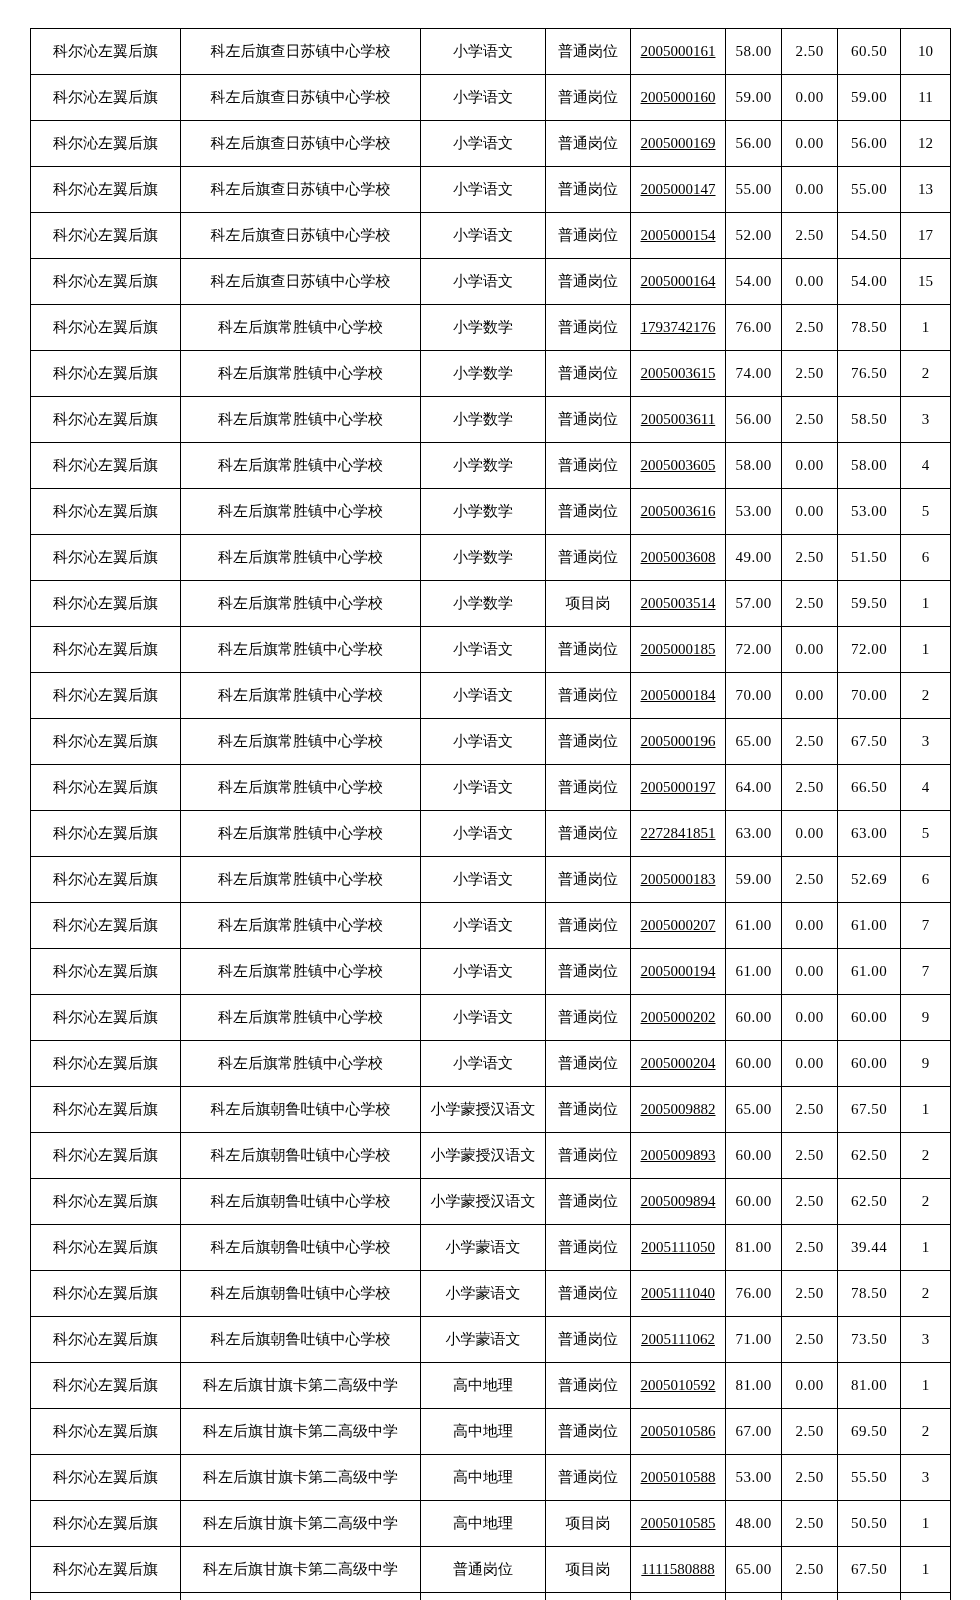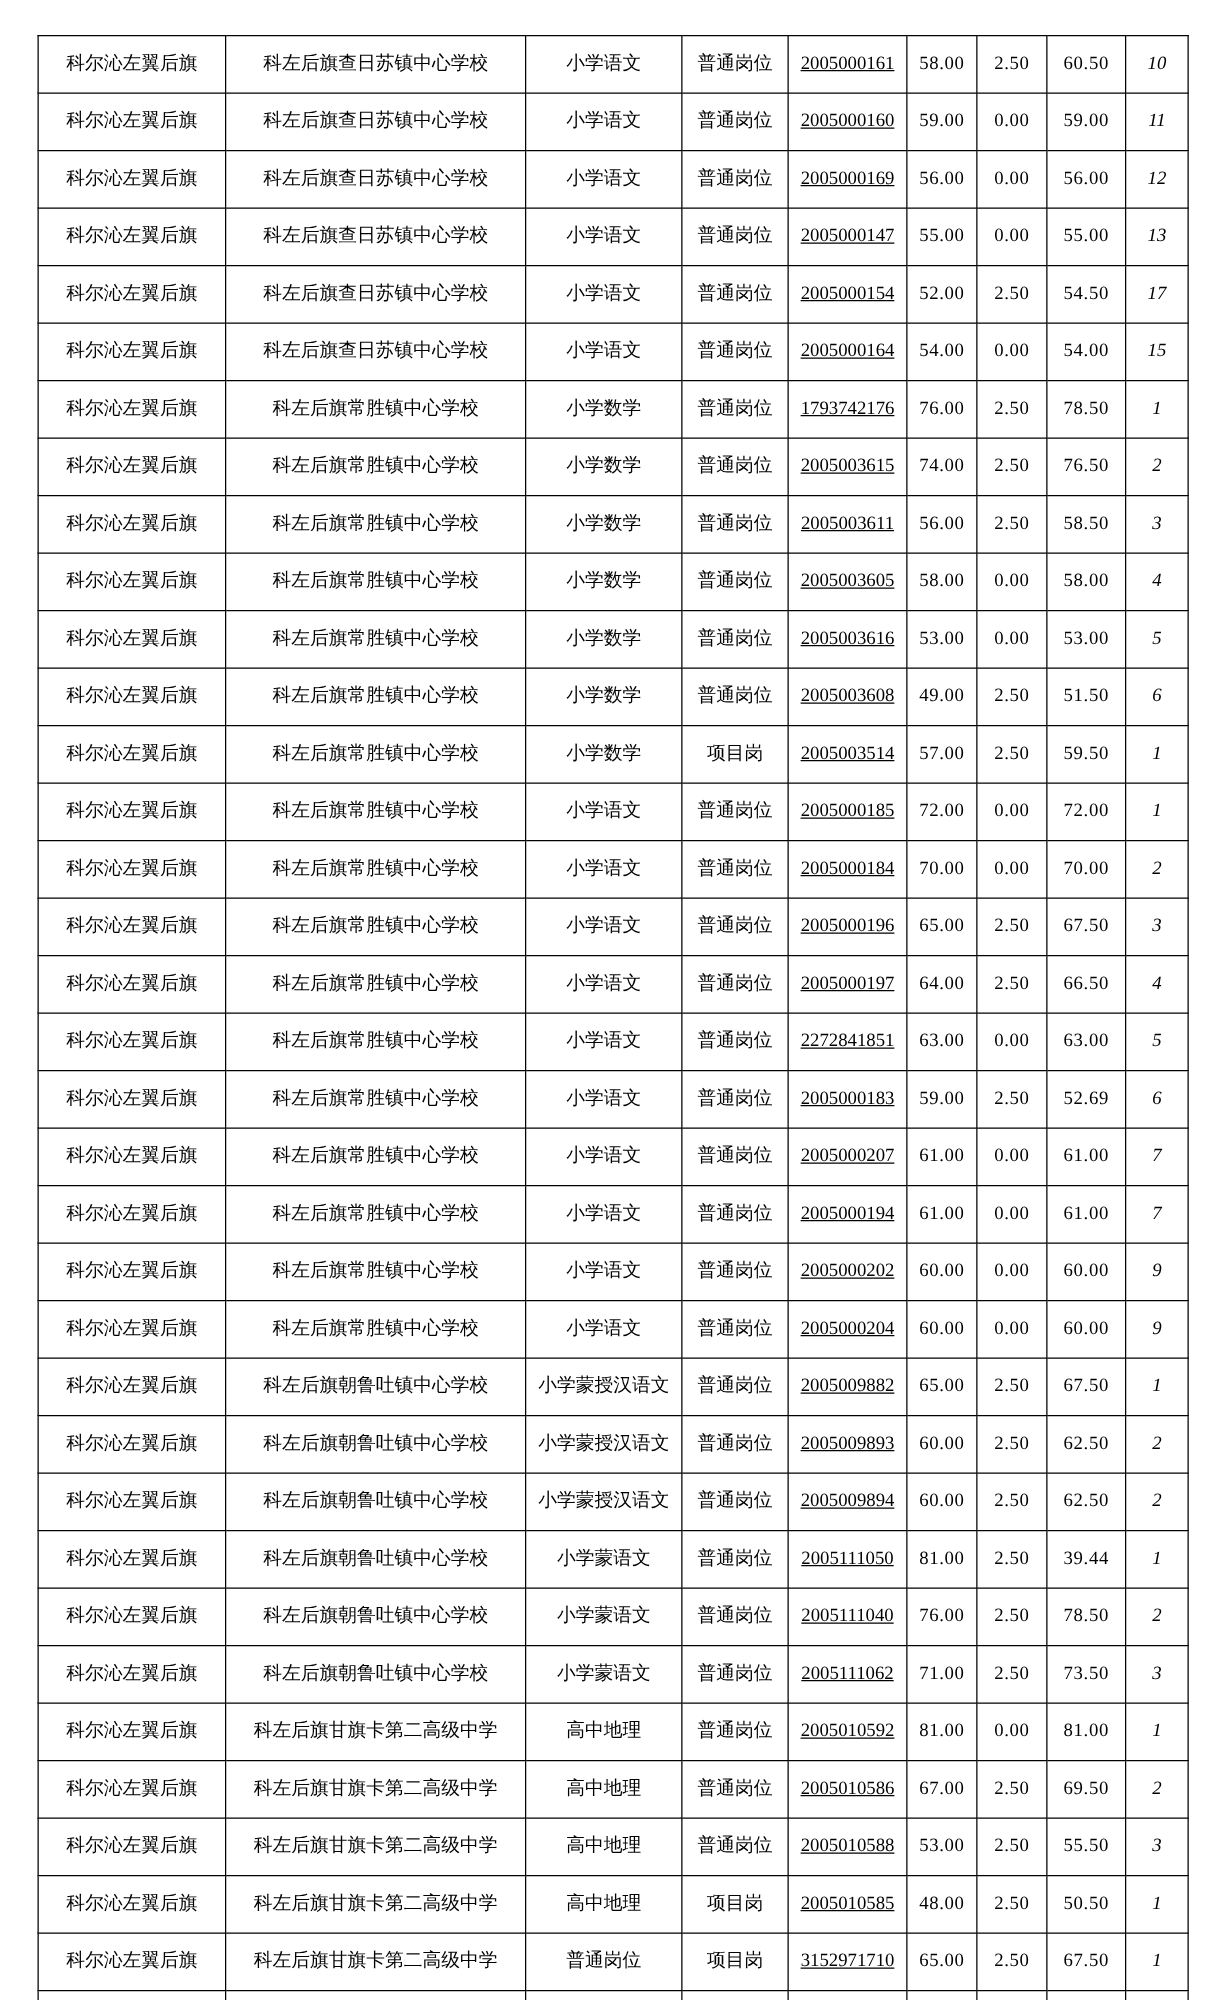--- a/index.html
+++ b/index.html
@@ -54,21 +54,20 @@
     text-decoration: underline;
   }
   td.subject-narrow {
     font-size: 14px;
   }
   td.posttype {
     font-size: 14px;
   }
   td.rank {
     font-size: 15px;
-    font-style: italic;
   }
 </style>
 </head>
 <body>
 
 <div class="page">
   <table class="result-table">
     <colgroup>
       <col class="c-region">
       <col class="c-school">
@@ -442,21 +441,21 @@
           <td class="num">48.00</td>
           <td class="num">2.50</td>
           <td class="num">50.50</td>
           <td class="rank">1</td>
         </tr>
         <tr>
           <td>科尔沁左翼后旗</td>
           <td>科左后旗甘旗卡第二高级中学</td>
           <td class="subject-narrow">普通岗位</td>
           <td class="posttype">项目岗</td>
-          <td class="code">3152971710</td>
+          <td class="code">1111580888</td>
           <td class="num">65.00</td>
           <td class="num">2.50</td>
           <td class="num">67.50</td>
           <td class="rank">1</td>
         </tr>
         <tr>
           <td>科尔沁左翼后旗</td>
           <td>科左后旗甘旗卡第二高级中学</td>
           <td class="subject-narrow">高中美术</td>
           <td class="posttype">普通岗位</td>

